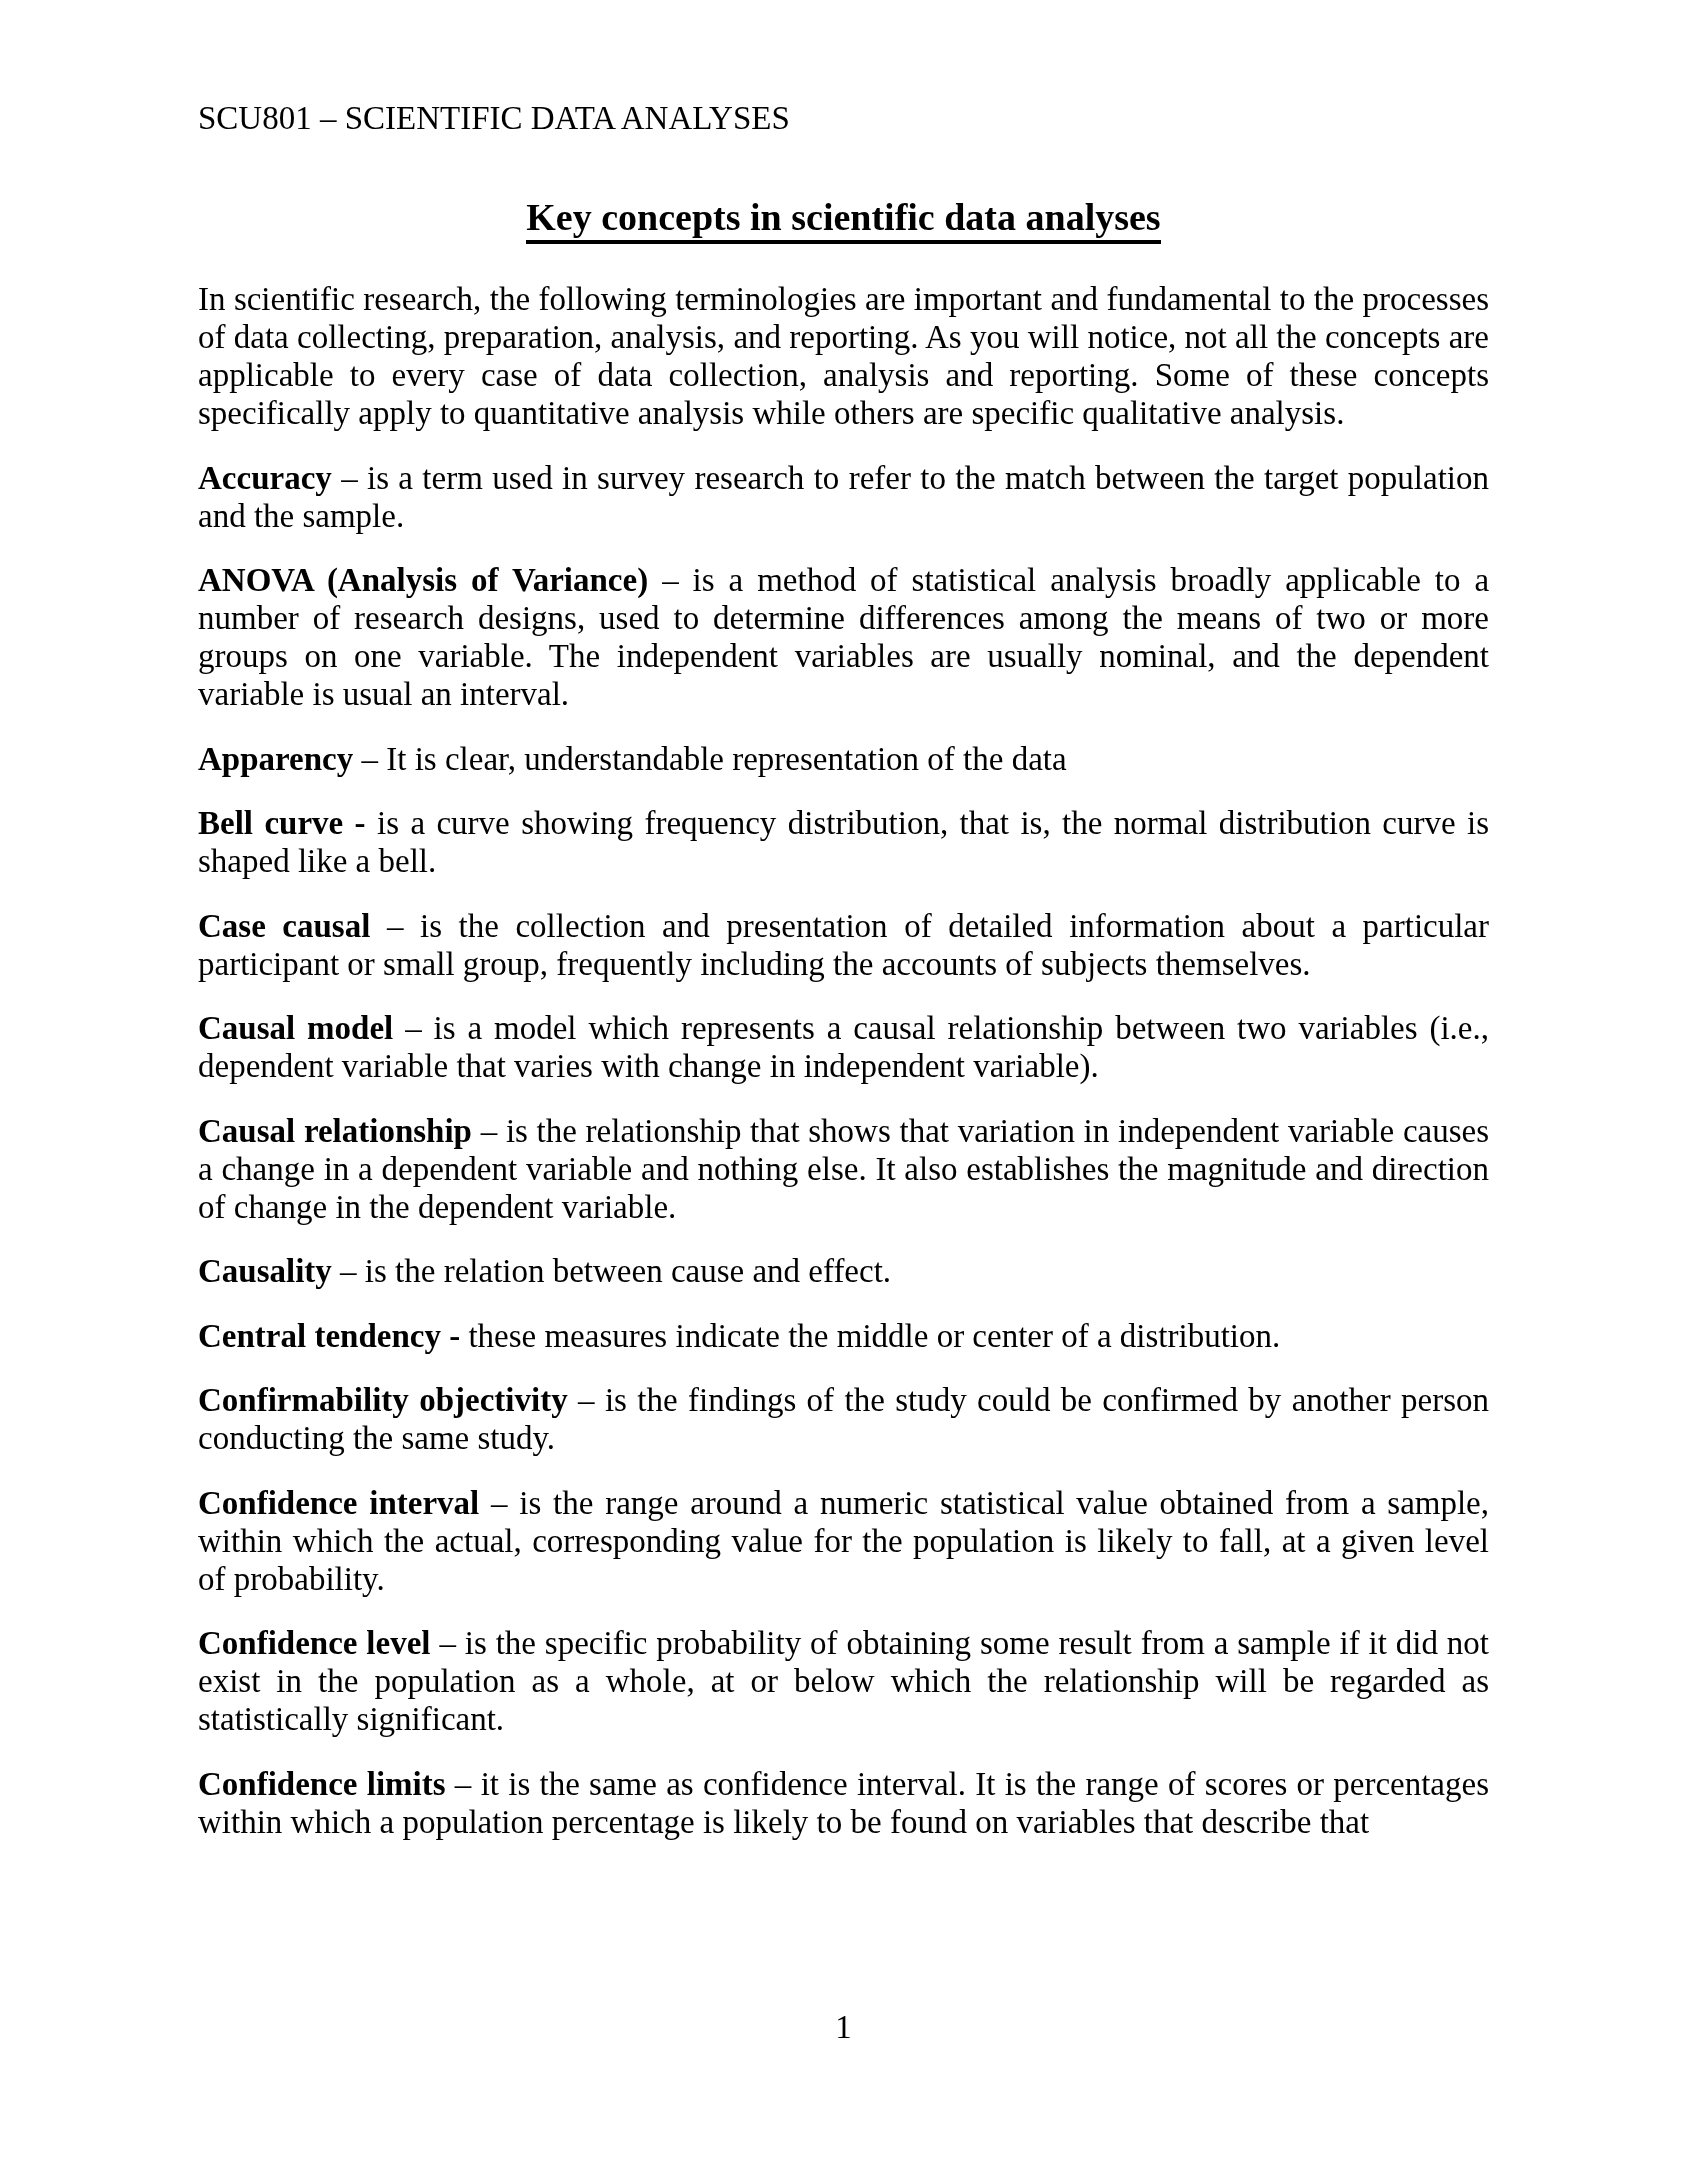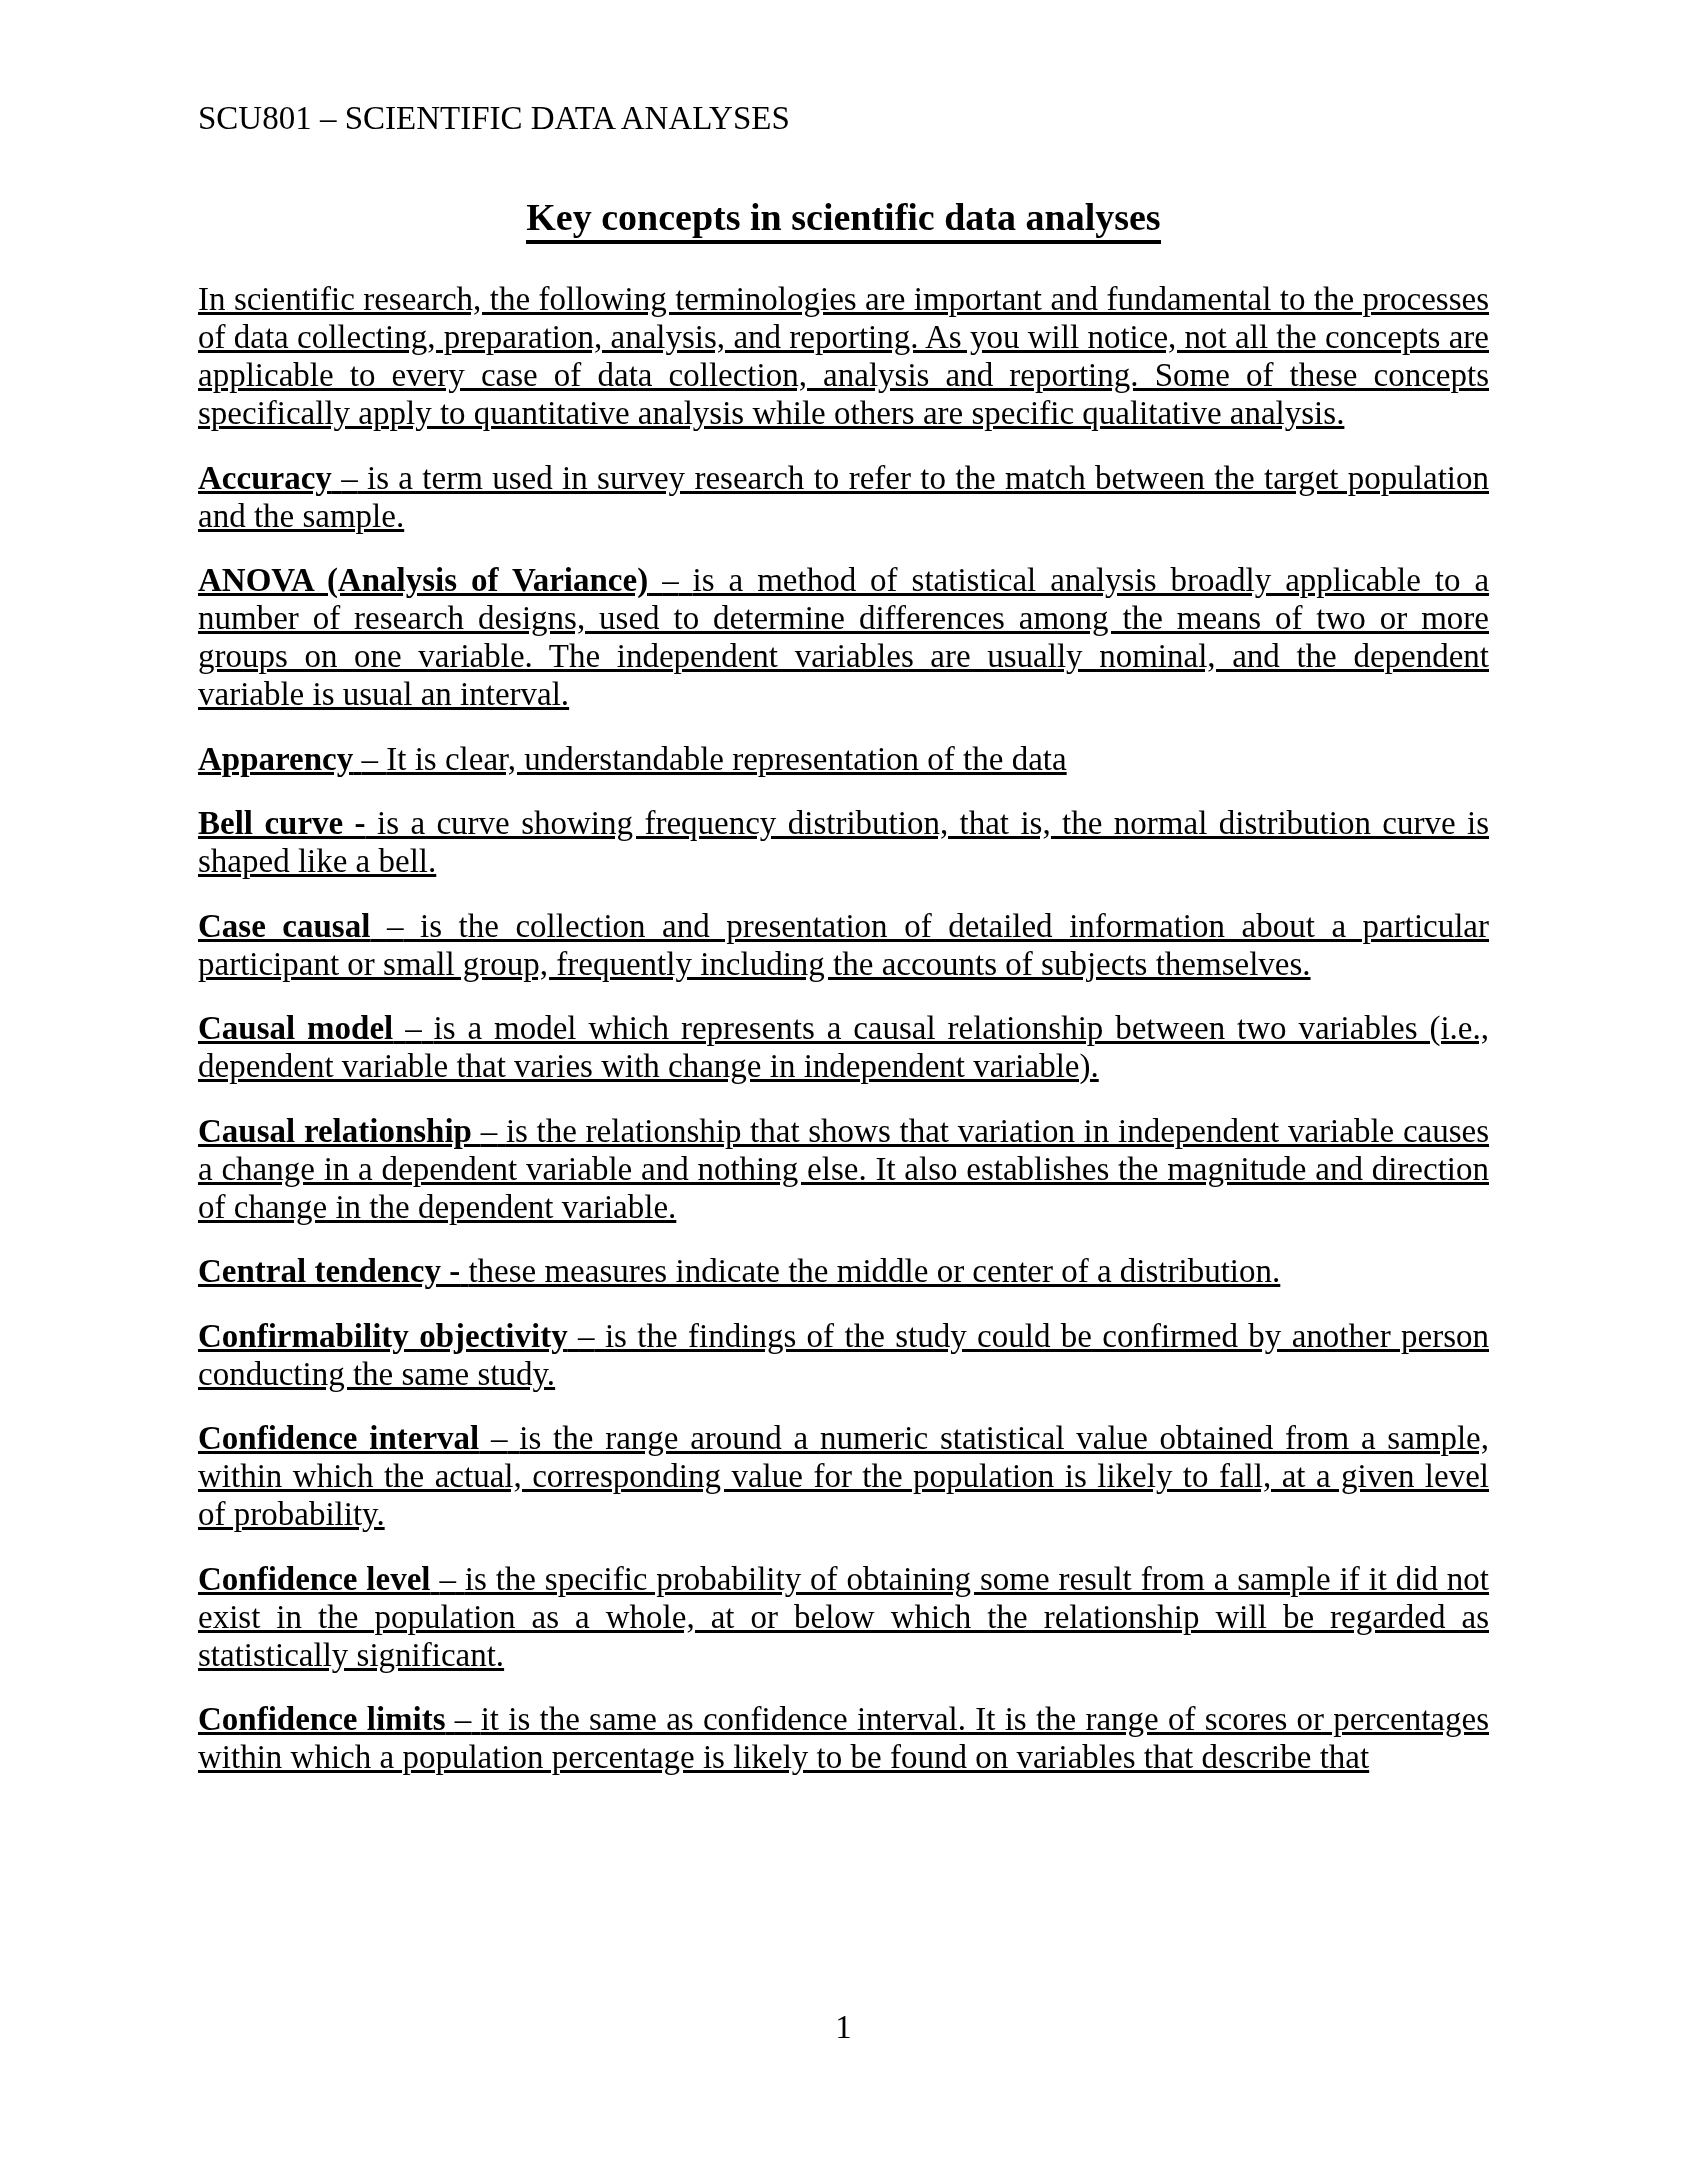--- a/index.html
+++ b/index.html
@@ -35,21 +35,20 @@
     line-height: 44px;
     font-weight: bold;
   }
   .doc-title .underlined {
     display: inline-block;
     border-bottom: 4.6px solid #000000;
     padding-bottom: 1px;
   }
   .body-text {
     margin-top: 36px;
-    text-decoration: underline;
   }
   .para {
     font-size: 33px;
     line-height: 38px;
     text-align: justify;
     margin: 0 0 26.5px 0;
   }
   .para:last-child {
     margin-bottom: 2px;
   }
@@ -93,20 +92,21 @@
   <p class="para"><b class="term">Apparency</b> <span class="sep">–</span> <span class="def">It is clear, understandable representation of the data</span></p>
 
   <p class="para"><b class="term">Bell curve -</b> <span class="sep"></span> <span class="def">is a curve showing frequency distribution, that is, the normal distribution curve is shaped like a bell.</span></p>
 
   <p class="para"><b class="term">Case causal</b> <span class="sep">–</span> <span class="def">is the collection and presentation of detailed information about a particular participant or small group, frequently including the accounts of subjects themselves.</span></p>
 
   <p class="para"><b class="term">Causal model</b> <span class="sep">–</span> <span class="def">is a model which represents a causal relationship between two variables (i.e., dependent variable that varies with change in independent variable).</span></p>
 
   <p class="para"><b class="term">Causal relationship</b> <span class="sep">–</span> <span class="def">is the relationship that shows that variation in independent variable causes a change in a dependent variable and nothing else. It also establishes the magnitude and direction of change in the dependent variable.</span></p>
 
+  <p class="para"><b class="term">Causality</b> <span class="sep">–</span> <span class="def">is the relation between cause and effect.</span></p>
 
   <p class="para"><b class="term">Central tendency -</b> <span class="sep"></span> <span class="def">these measures indicate the middle or center of a distribution.</span></p>
 
   <p class="para"><b class="term">Confirmability objectivity</b> <span class="sep">–</span> <span class="def">is the findings of the study could be confirmed by another person conducting the same study.</span></p>
 
   <p class="para"><b class="term">Confidence interval</b> <span class="sep">–</span> <span class="def">is the range around a numeric statistical value obtained from a sample, within which the actual, corresponding value for the population is likely to fall, at a given level of probability.</span></p>
 
   <p class="para"><b class="term">Confidence level</b> <span class="sep">–</span> <span class="def">is the specific probability of obtaining some result from a sample if it did not exist in the population as a whole, at or below which the relationship will be regarded as statistically significant.</span></p>
 
   <p class="para"><b class="term">Confidence limits</b> <span class="sep">–</span> <span class="def">it is the same as confidence interval. It is the range of scores or percentages within which a population percentage is likely to be found on variables that describe that</span></p>

